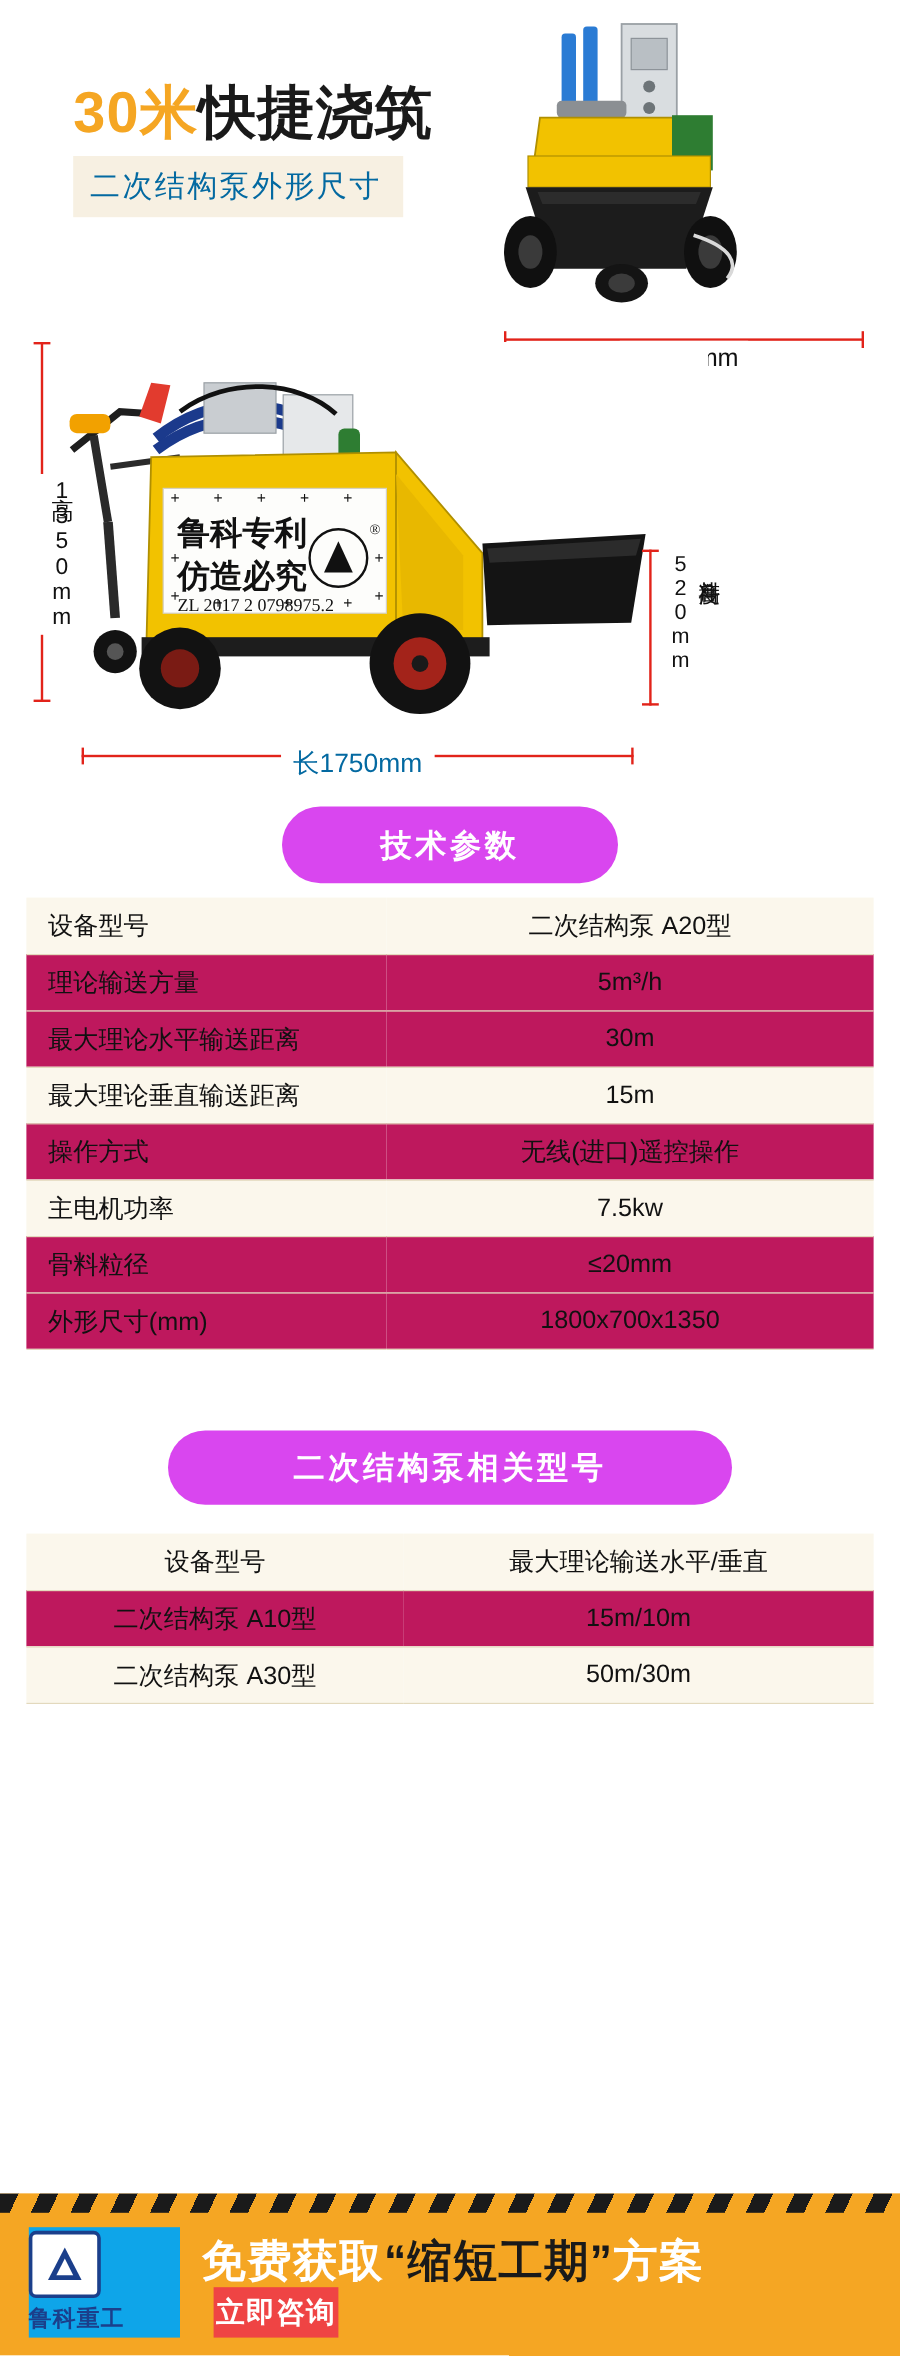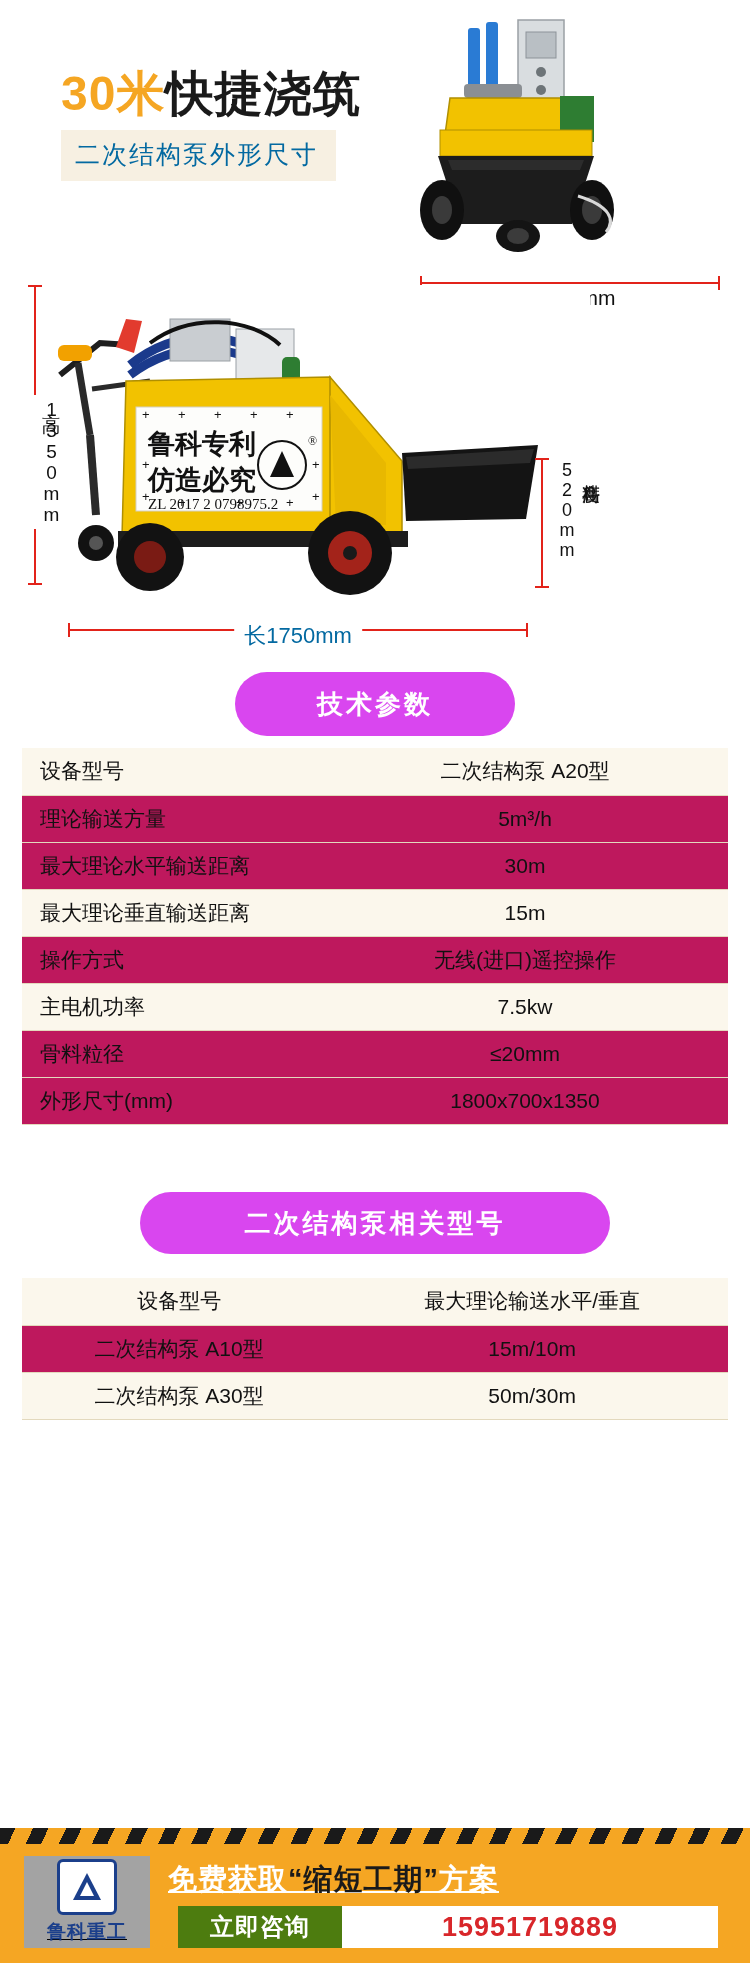--- a/index.html
+++ b/index.html
@@ -121,42 +121,42 @@
   .t2-head td { text-align:center; }
 
   
   .footer { position:absolute; left:0; top:1828px; width:750px; height:135px; background:#f5a623; }
   .footer .stripes {
     position:absolute; left:0; top:0; width:750px; height:16px;
     background:repeating-linear-gradient(115deg,#1a1a1a 0 14px,#f5a623 14px 30px);
   }
   .footer .logo-box {
     position:absolute; left:24px; top:28px; width:126px; height:92px;
-    background:#a3a3a3; display:flex; flex-direction:column; align-items:center; justify-content:center;text-decoration:underline;
+    background:#0ea5e9; display:flex; flex-direction:column; justify-content:center;
   }
   .footer .logo-mark {
     width:60px; height:56px; border:3px solid #1b3f8b; border-radius:6px;
     display:flex; align-items:center; justify-content:center;
     background:#ffffff;
   }
   .footer .logo-text {
     margin-top:4px; font-size:19px; font-weight:bold; color:#1b3f8b; letter-spacing:1px;
   }
   .footer .f-line1 {
     position:absolute; left:168px; top:32px; width:560px;
-    font-size:29px; font-weight:bold; color:#ffffff; letter-spacing:1px; white-space:nowrap;text-decoration:underline;
+    font-size:37px; font-weight:bold; color:#ffffff; letter-spacing:1px; white-space:nowrap;
   }
   .footer .f-line1 .hl { color:#1a1a1a; }
   .footer .cta {
     position:absolute; left:178px; top:78px; width:540px; height:42px;
     display:flex; align-items:stretch;
   }
   .footer .cta-btn {
-    background:#4d7c0f; color:#ffffff; font-size:24px; font-weight:bold;
-    padding:0 32px; display:flex; align-items:center; letter-spacing:1px;
+    background:#ef4444; color:#ffffff; font-size:24px; font-weight:bold;
+    padding:0 2px; display:flex; align-items:center; letter-spacing:1px;
   }
   .footer .cta-num {
     background:#ffffff; color:#d8262a; font-size:27px; font-weight:bold;
     flex:1; display:flex; align-items:center; justify-content:center; letter-spacing:1px;
   }
 </style>
 </head>
 <body>
 
 <div class="header">
@@ -350,15 +350,14 @@
     </div>
     <div class="logo-text">鲁科重工</div>
   </div>
 
   <div class="f-line1">
     <span>免费获取</span><span class="hl">“缩短工期”</span><span>方案</span>
   </div>
 
   <div class="cta">
     <div class="cta-btn">立即咨询</div>
-    <div class="cta-num">15951719889</div>
   </div>
 </div>
 
 </body></html>

